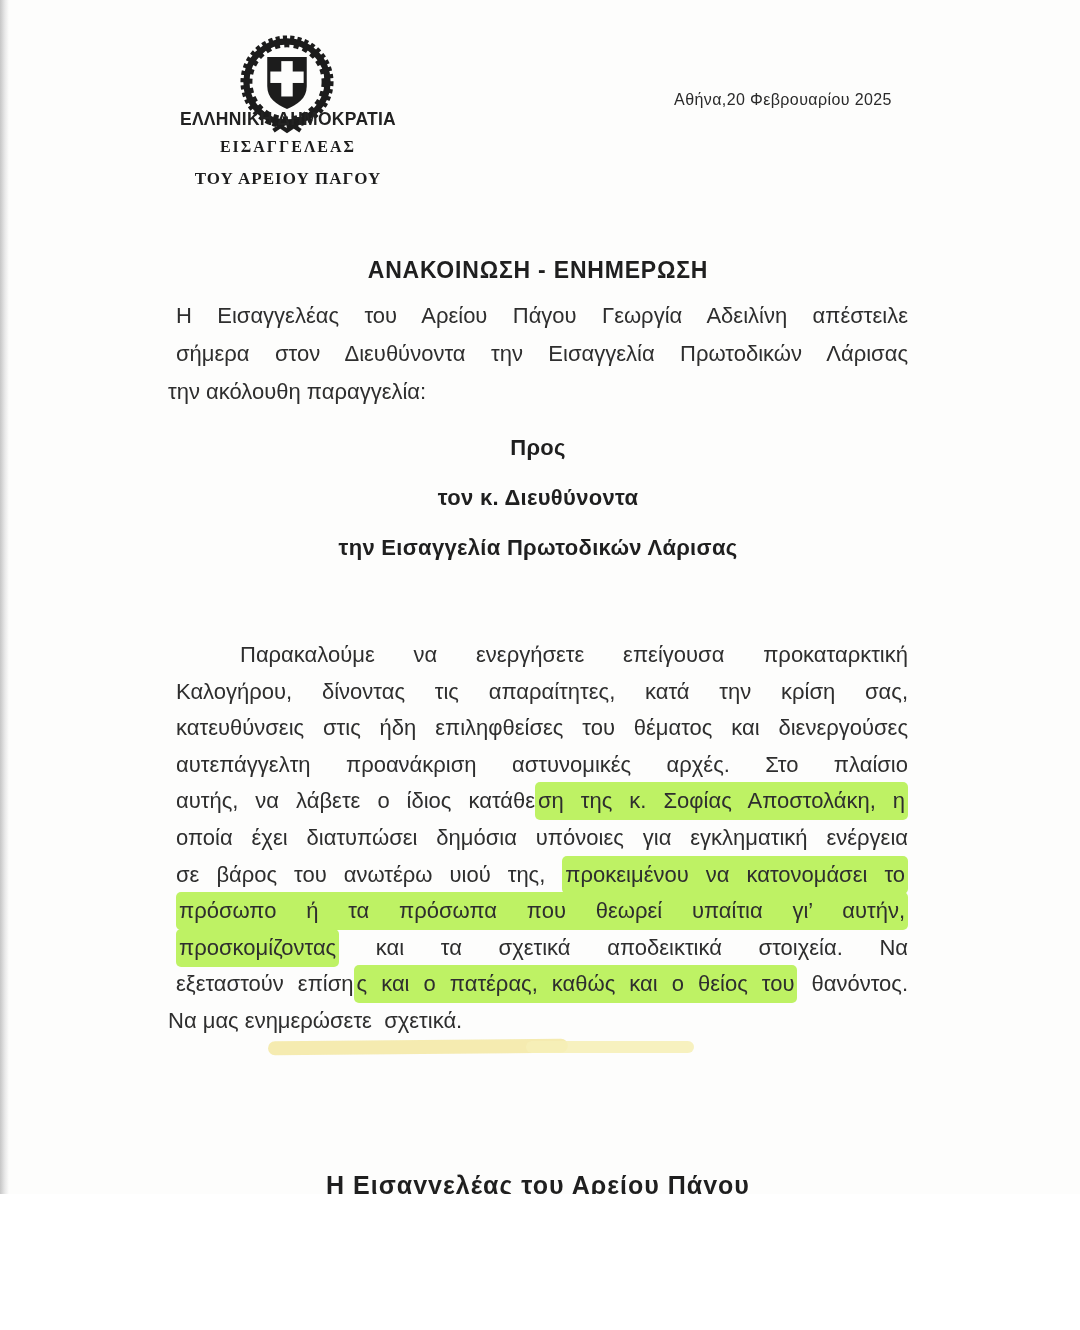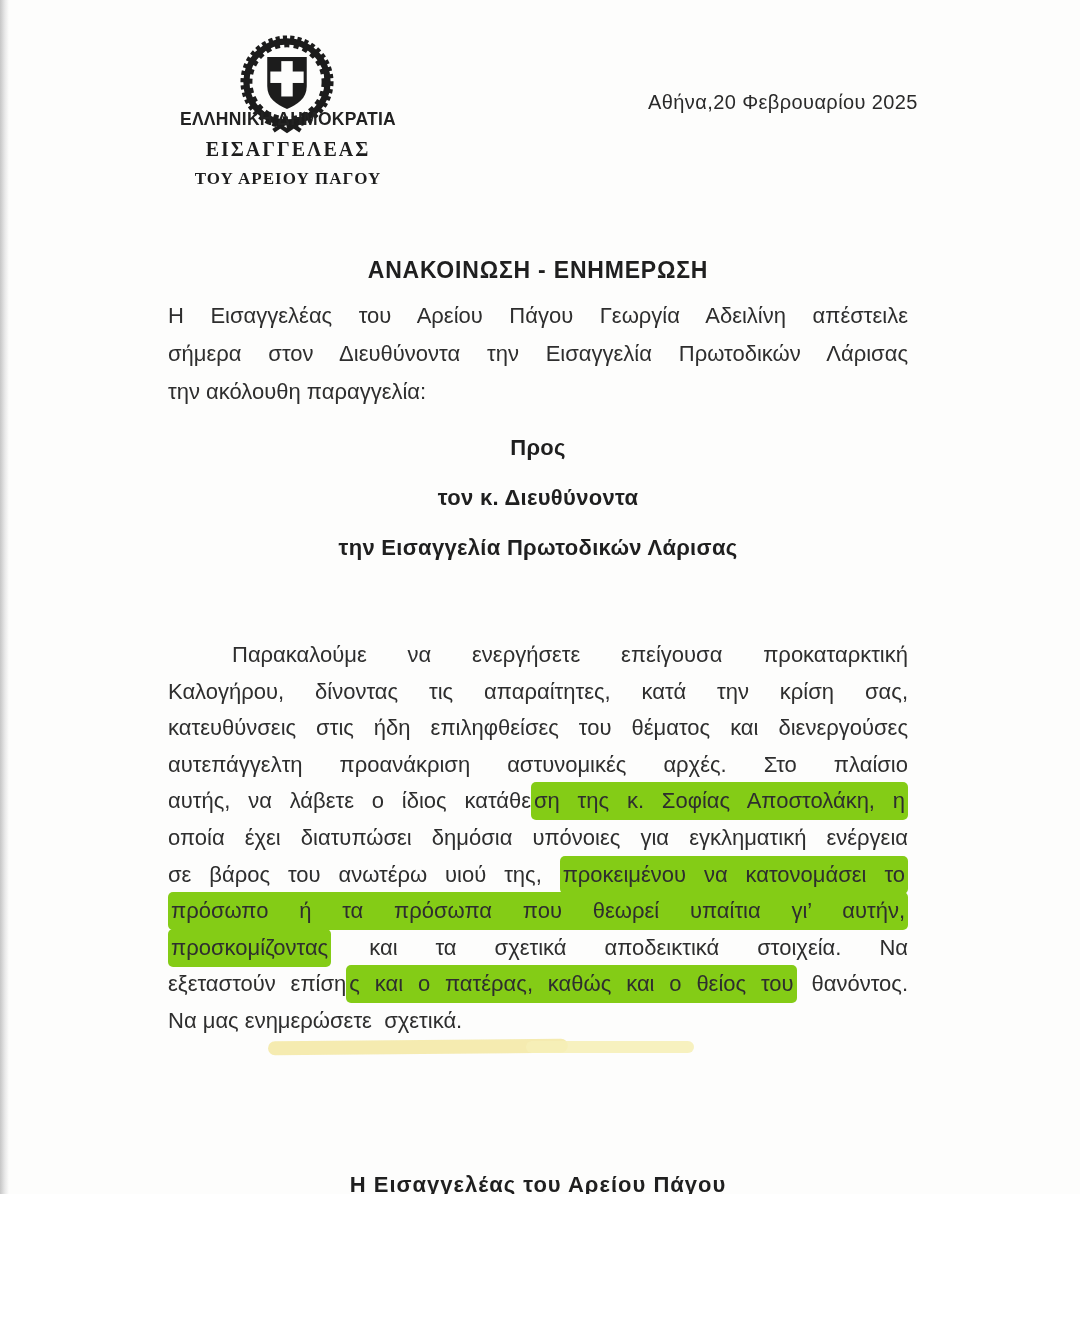--- a/index.html
+++ b/index.html
@@ -19,58 +19,58 @@
   
   .emblem{position:absolute;left:235px;top:32px;width:104px;height:104px;}
   .republic{
     position:absolute;left:128px;top:109px;width:320px;
     text-align:center;font-weight:bold;font-size:17.5px;letter-spacing:.3px;color:#222;
   }
   .office1,.office2{
     position:absolute;left:118px;width:340px;text-align:center;
     font-family:"Liberation Serif", serif;font-weight:bold;color:#1d1d1d;
   }
-  .office1{top:138px;font-size:20px;letter-spacing:2px;}
+  .office1{top:138px;font-size:16px;letter-spacing:2px;}
   .office2{top:169px;font-size:17px;letter-spacing:1px;}
   .dateline{
     position:absolute;left:600px;top:91px;width:366px;
-    text-align:center;font-size:20px;letter-spacing:.4px;color:#2a2a2a;
+    text-align:center;font-size:16px;letter-spacing:.4px;color:#2a2a2a;
   }
   
   .col{position:absolute;left:168px;top:0;width:740px;height:1330px;}
   .title-line{
     position:absolute;top:252px;width:100%;text-align:center;
     font-weight:bold;font-size:23px;letter-spacing:.8px;line-height:36px;color:#1f1f1f;
   }
   .intro{position:absolute;top:297px;width:100%;}
   .il{font-size:22px;line-height:38px;height:38px;overflow:hidden;}
-  .just{text-align:justify;text-align-last:justify;}
+  .just{text-align:justify;text-align-last:justify;margin-left:8px;}
   .leftal{text-align:left;text-align-last:left;}
   .recipient{position:absolute;top:423px;width:100%;text-align:center;}
   .rl{font-weight:bold;font-size:22px;line-height:50px;height:50px;color:#1f1f1f;letter-spacing:.3px;}
   .bodytext{position:absolute;top:637px;width:100%;font-size:22px;}
   .bl{line-height:36.6px;height:36.6px;overflow:visible;}
   .indent{text-indent:64px;}
   .pre{white-space:pre;}
   mark.hl{
-    background:#84cc16;color:inherit;
+    background:#bef264;color:inherit;
     padding:6px 3px 7px;border-radius:5px;
     box-decoration-break:clone;-webkit-box-decoration-break:clone;
   }
   .smudge1{
     position:absolute;left:100px;top:1040px;width:300px;height:14px;
     background:#f3e8a2;border-radius:8px;transform:rotate(-.5deg);opacity:.85;
   }
   .smudge2{
     position:absolute;left:358px;top:1041px;width:168px;height:12px;
     background:#f6efb8;border-radius:8px;opacity:.9;
   }
   .sig-role{
     position:absolute;top:1167px;width:100%;text-align:center;
-    font-weight:bold;font-size:22px;letter-spacing:1px;line-height:36px;color:#1f1f1f;
+    font-weight:bold;font-size:25px;letter-spacing:1px;line-height:36px;color:#1f1f1f;
   }
   .sig-name{
     position:absolute;top:1254px;width:100%;text-align:left;
     font-weight:bold;font-size:23px;letter-spacing:1px;line-height:36px;color:#3b82f6;white-space:pre;
   }
 </style>
 </head>
 <body>
 
 <div class="page">

